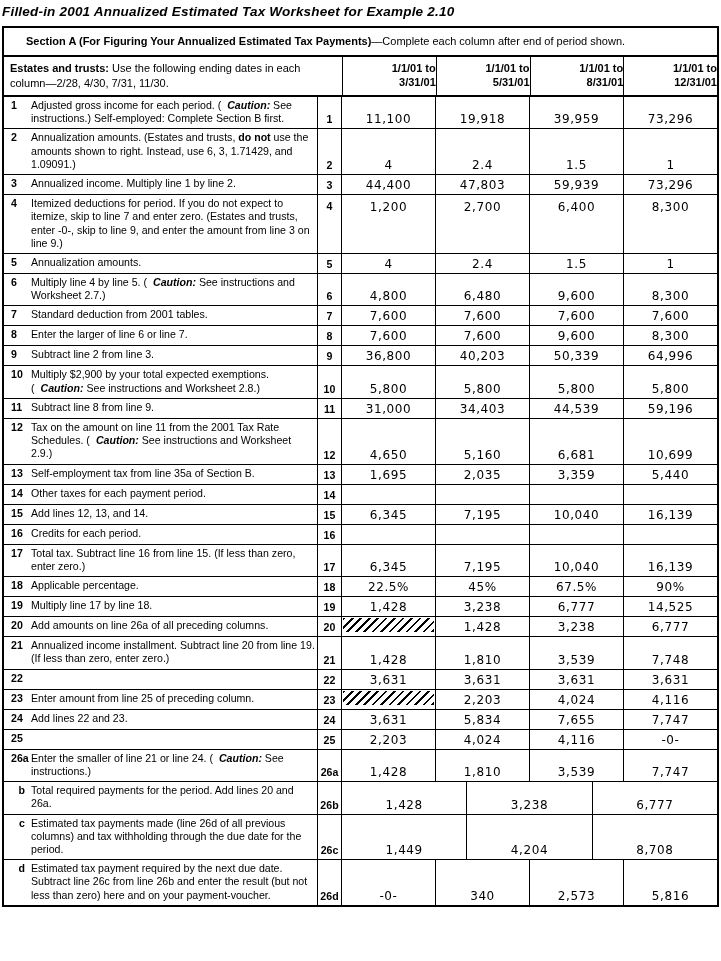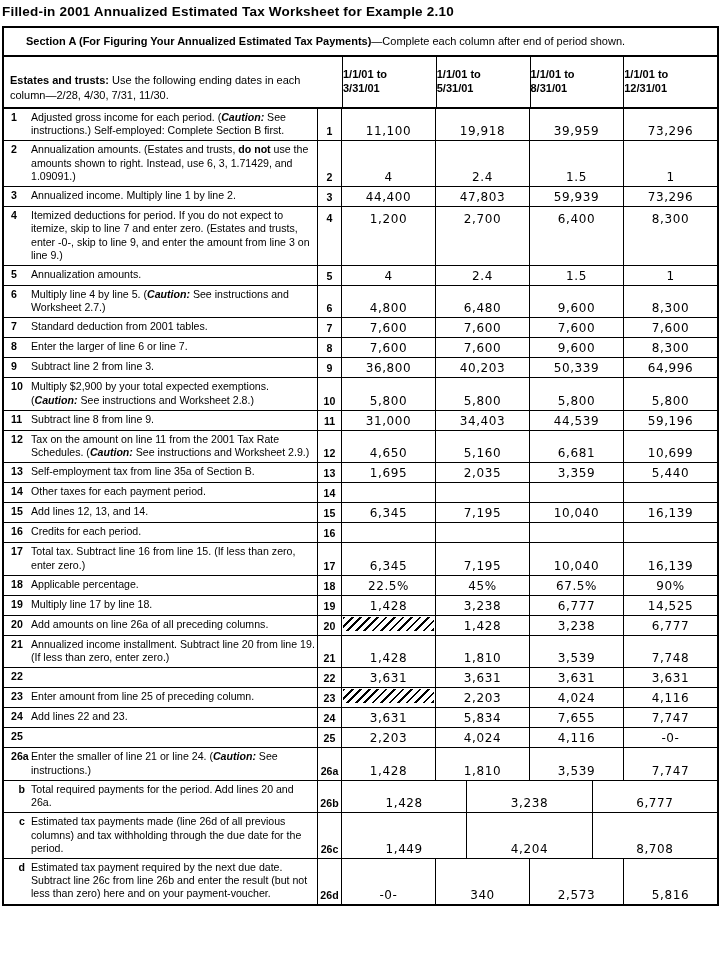--- a/index.html
+++ b/index.html
@@ -1,25 +1,25 @@
 <!DOCTYPE html>
 <html><head>
 <meta charset="utf-8">
 <style>
   html,body{margin:0;padding:0;background:#fff;}
   body{width:721px;height:961px;color:#000;font-family:"Liberation Sans",sans-serif;overflow:hidden;}
-  .title{font-size:13.5px;font-weight:bold;padding:4px 0 0 2px;letter-spacing:0.2px;}
+  .title{font-size:13.5px;font-weight:bold;padding:4px 0 0 2px;letter-spacing:0.2px;font-style:italic;}
   .worksheet{margin:7px 2px 0 2px;border:2px solid #000;}
   .b{font-weight:bold;}
-  .bi{font-weight:bold;font-style:italic;}
+  .bi{font-weight:bold;font-style:italic;margin-left:6px;}
   .n{font-weight:normal;}
   .section-bar{font-size:11px;padding:6px 6px 7px 22px;border-bottom:2px solid #000;line-height:1.3;}
   .head-row{display:flex;border-bottom:2px solid #000;align-items:stretch;}
-  .head-desc{flex:0 0 339px;border-right:1px solid #000;font-size:11px;line-height:1.3;padding:16px 6px 5px 6px;box-sizing:border-box;}
-  .phead{flex:1 1 0;border-right:1px solid #000;text-align:left;font-weight:bold;font-size:11px;line-height:1.25;display:flex;flex-direction:column;justify-content:center;padding:3px 0;}
+  .head-desc{flex:0 0 339px;border-right:1px solid #000;font-size:11px;line-height:1.3;padding:4px 6px 5px 6px;box-sizing:border-box;}
+  .phead{flex:1 1 0;border-right:1px solid #000;text-align:right;font-weight:bold;font-size:11px;line-height:1.25;display:flex;flex-direction:column;justify-content:center;padding:3px 0;}
   .head-row > :last-child{border-right:none;}
   .row{display:flex;border-bottom:1px solid #000;align-items:stretch;min-height:19px;}
   #rows .row:last-child{border-bottom:none;}
   .cell{box-sizing:border-box;}
   .desc{flex:0 0 314px;border-right:1px solid #000;display:flex;font-size:10.6px;line-height:1.25;padding:2px 2px 3px 0;}
   .num{flex:0 0 27px;font-weight:bold;padding-left:7px;box-sizing:border-box;}
   .num.sub{text-align:right;padding-left:0;padding-right:6px;}
   .desc-text{flex:1 1 auto;}
   .lineno{flex:0 0 24px;border-right:1px solid #000;font-weight:bold;font-size:10.6px;display:flex;align-items:flex-end;justify-content:center;padding-bottom:3px;}
   .val{flex:1 1 0;border-right:1px solid #000;display:flex;align-items:flex-end;justify-content:center;padding-bottom:2px;position:relative;font-family:"DejaVu Sans",sans-serif;font-size:12px;letter-spacing:0.6px;}

